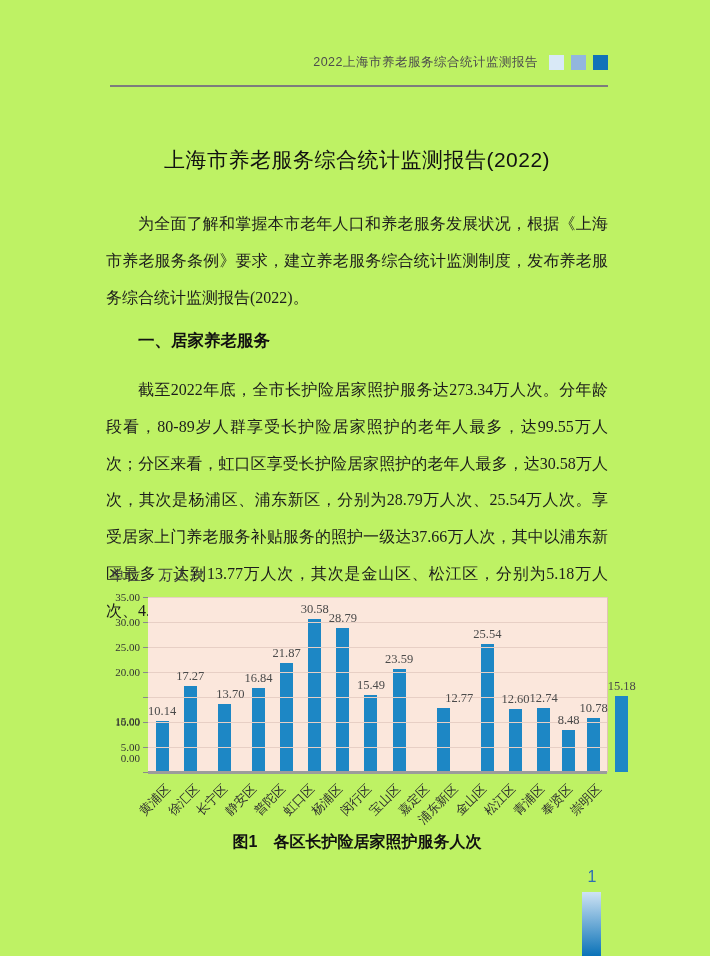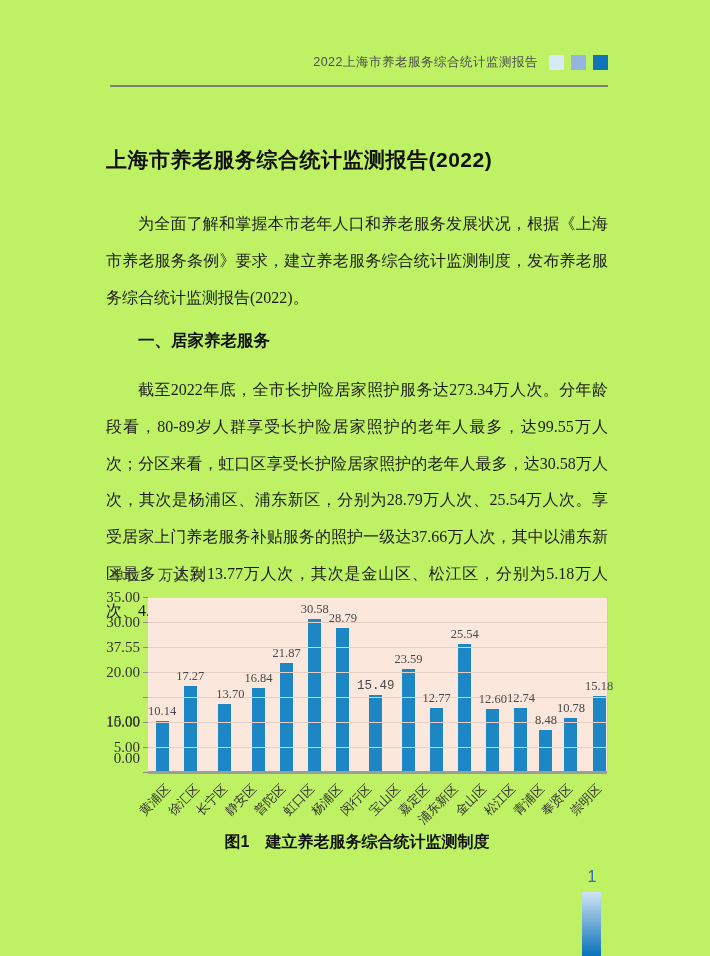--- a/index.html
+++ b/index.html
@@ -17,22 +17,22 @@
     font-size:12.5px; color:#4d4d4d; letter-spacing:0.5px; margin-right:4px;
   }
   .header-square { width:15px; height:15px; display:inline-block; }
   .header-rule {
     position:absolute; left:110px; top:85px; width:498px; height:0;
     border-top:2px solid #7d7d7d;
   }
   
   .main-title {
     position:absolute; left:106px; top:146px; width:502px;
-    font-family:"Liberation Sans","DejaVu Sans",sans-serif;
-    font-weight:bold; font-size:21px; color:#111; letter-spacing:0.5px;
+    text-align:center; font-family:"Liberation Sans","DejaVu Sans",sans-serif;
+    font-weight:normal; font-size:21px; color:#111; letter-spacing:0.5px;
   }
   .para {
     position:absolute; left:106px; width:502px;
     font-size:16px; line-height:2.3; text-align:justify; text-indent:2em; color:#1c1c1c;
   }
   .para-intro { top:206px; }
   .section-heading {
     position:absolute; left:138px; top:330px;
     font-family:Liberation Sans, sans-serif;
     font-weight:bold; font-size:16.5px; color:#111;
@@ -41,21 +41,21 @@
   
   .unit-label {
     position:absolute; left:110px; top:566px; width:502px; text-align:left;
     font-size:15px; color:#3f3f3f; letter-spacing:1px;
   }
   .chart { position:absolute; left:106px; top:590px; width:502px; }
   .chart-inner { position:relative; height:240px; }
   .y-gutter { position:absolute; left:0; top:0; width:42px; height:182px; }
   .ytick {
     position:absolute; right:8px; transform:translateY(-50%);
-    font-size:15px; color:#333; white-space:nowrap;text-align:right;
+    font-size:11px; color:#333; white-space:nowrap;text-align:right;
   }
   .ytick-mark { position:absolute; right:0; width:5px; height:1px; background:#8a8a8a; }
   .plot {
     position:absolute; left:42px; top:7px; right:0; height:175px;
     background:#fbe7dc; border-right:1px solid #e0c3b6;
   }
   .gridline { position:absolute; left:0; right:0; height:1px; background:#e7cfc5; }
   .baseline { position:absolute; left:0; right:0; bottom:-2px; height:3px; background:#9c9c9c; }
   .bars { position:absolute; left:0; right:0; bottom:0; top:0; display:flex; }
   .bar-slot {
@@ -115,21 +115,21 @@
           <span class="ytick" style="color: rgb(51, 51, 51); top: 168px;">0.00</span>
           <span class="ytick-mark" style="top: 182px;"></span>
           <span class="ytick" style="color: rgb(51, 51, 51); top: 157px;">5.00</span>
           <span class="ytick-mark" style="top: 157px;"></span>
           <span class="ytick" style="color: rgb(51, 51, 51); top: 132px;">10.00</span>
           <span class="ytick-mark" style="top: 132px;"></span>
           <span class="ytick" style="color: rgb(51, 51, 51); top: 107px; margin-top: 24px;">15.00</span>
           <span class="ytick-mark" style="top: 107px;"></span>
           <span class="ytick" style="color: rgb(51, 51, 51); top: 82px;">20.00</span>
           <span class="ytick-mark" style="top: 82px;"></span>
-          <span class="ytick" style="color: rgb(51, 51, 51); top: 57px;">37.55</span>
+          <span class="ytick" style="color: rgb(51, 51, 51); top: 57px;">25.00</span>
           <span class="ytick-mark" style="top: 57px;"></span>
           <span class="ytick" style="color: rgb(51, 51, 51); top: 32px;">30.00</span>
           <span class="ytick-mark" style="top: 32px;"></span>
           <span class="ytick" style="color: rgb(51, 51, 51); top: 7px;">35.00</span>
           <span class="ytick-mark" style="top: 7px;"></span>
         </div>
       <div class="plot" style="background: rgb(251, 231, 220);">
         <div class="bars">
             <div class="bar-slot">
               <span class="bar-label" style="color: rgb(74, 74, 74);">10.14</span>
@@ -153,29 +153,29 @@
             </div>
             <div class="bar-slot">
               <span class="bar-label" style="color: rgb(74, 74, 74);">30.58</span>
               <div class="bar" style="height: 152.9px; background: rgb(29, 135, 197);"></div>
             </div>
             <div class="bar-slot">
               <span class="bar-label" style="color: rgb(74, 74, 74);">28.79</span>
               <div class="bar" style="height: 143.95px; background: rgb(29, 135, 197);"></div>
             </div>
             <div class="bar-slot">
-              <span class="bar-label" style="color: rgb(74, 74, 74); font-family: Liberation Mono, monospace;">15.49</span>
+              <span class="bar-label" style="color: rgb(74, 74, 74);">15.49</span>
               <div class="bar" style="height: 77.45px; background: rgb(29, 135, 197);"></div>
             </div>
             <div class="bar-slot">
               <span class="bar-label" style="color: rgb(74, 74, 74);">23.59</span>
               <div class="bar" style="height: 102.85px; background: rgb(29, 135, 197);"></div>
             </div>
             <div class="bar-slot">
-              <span class="bar-label" style="color: rgb(74, 74, 74);">12.77</span>
+              <span class="bar-label" style="color: rgb(74, 74, 74); margin-left: 32px;">12.77</span>
               <div class="bar" style="height: 63.85px; background: rgb(29, 135, 197);"></div>
             </div>
             <div class="bar-slot">
               <span class="bar-label" style="color: rgb(74, 74, 74);">25.54</span>
               <div class="bar" style="height: 127.7px; background: rgb(29, 135, 197);"></div>
             </div>
             <div class="bar-slot">
               <span class="bar-label" style="color: rgb(74, 74, 74);">12.60</span>
               <div class="bar" style="height: 63px; background: rgb(29, 135, 197);"></div>
             </div>
@@ -251,18 +251,18 @@
           <div class="x-slot">
             <span>奉贤区</span>
           </div>
           <div class="x-slot">
             <span>崇明区</span>
           </div>
         </div>
     </div>
   </div>
 
-  <div class="figure-caption">图1　建立养老服务综合统计监测制度</div>
+  <div class="figure-caption">图1　各区长护险居家照护服务人次</div>
 
   <div class="page-number" style="color: rgb(46, 109, 180);">1</div>
   <div class="page-bar" style="background: linear-gradient(rgb(207, 227, 244), rgb(10, 114, 184));"></div>
 
 </div>
 
 </body></html>

